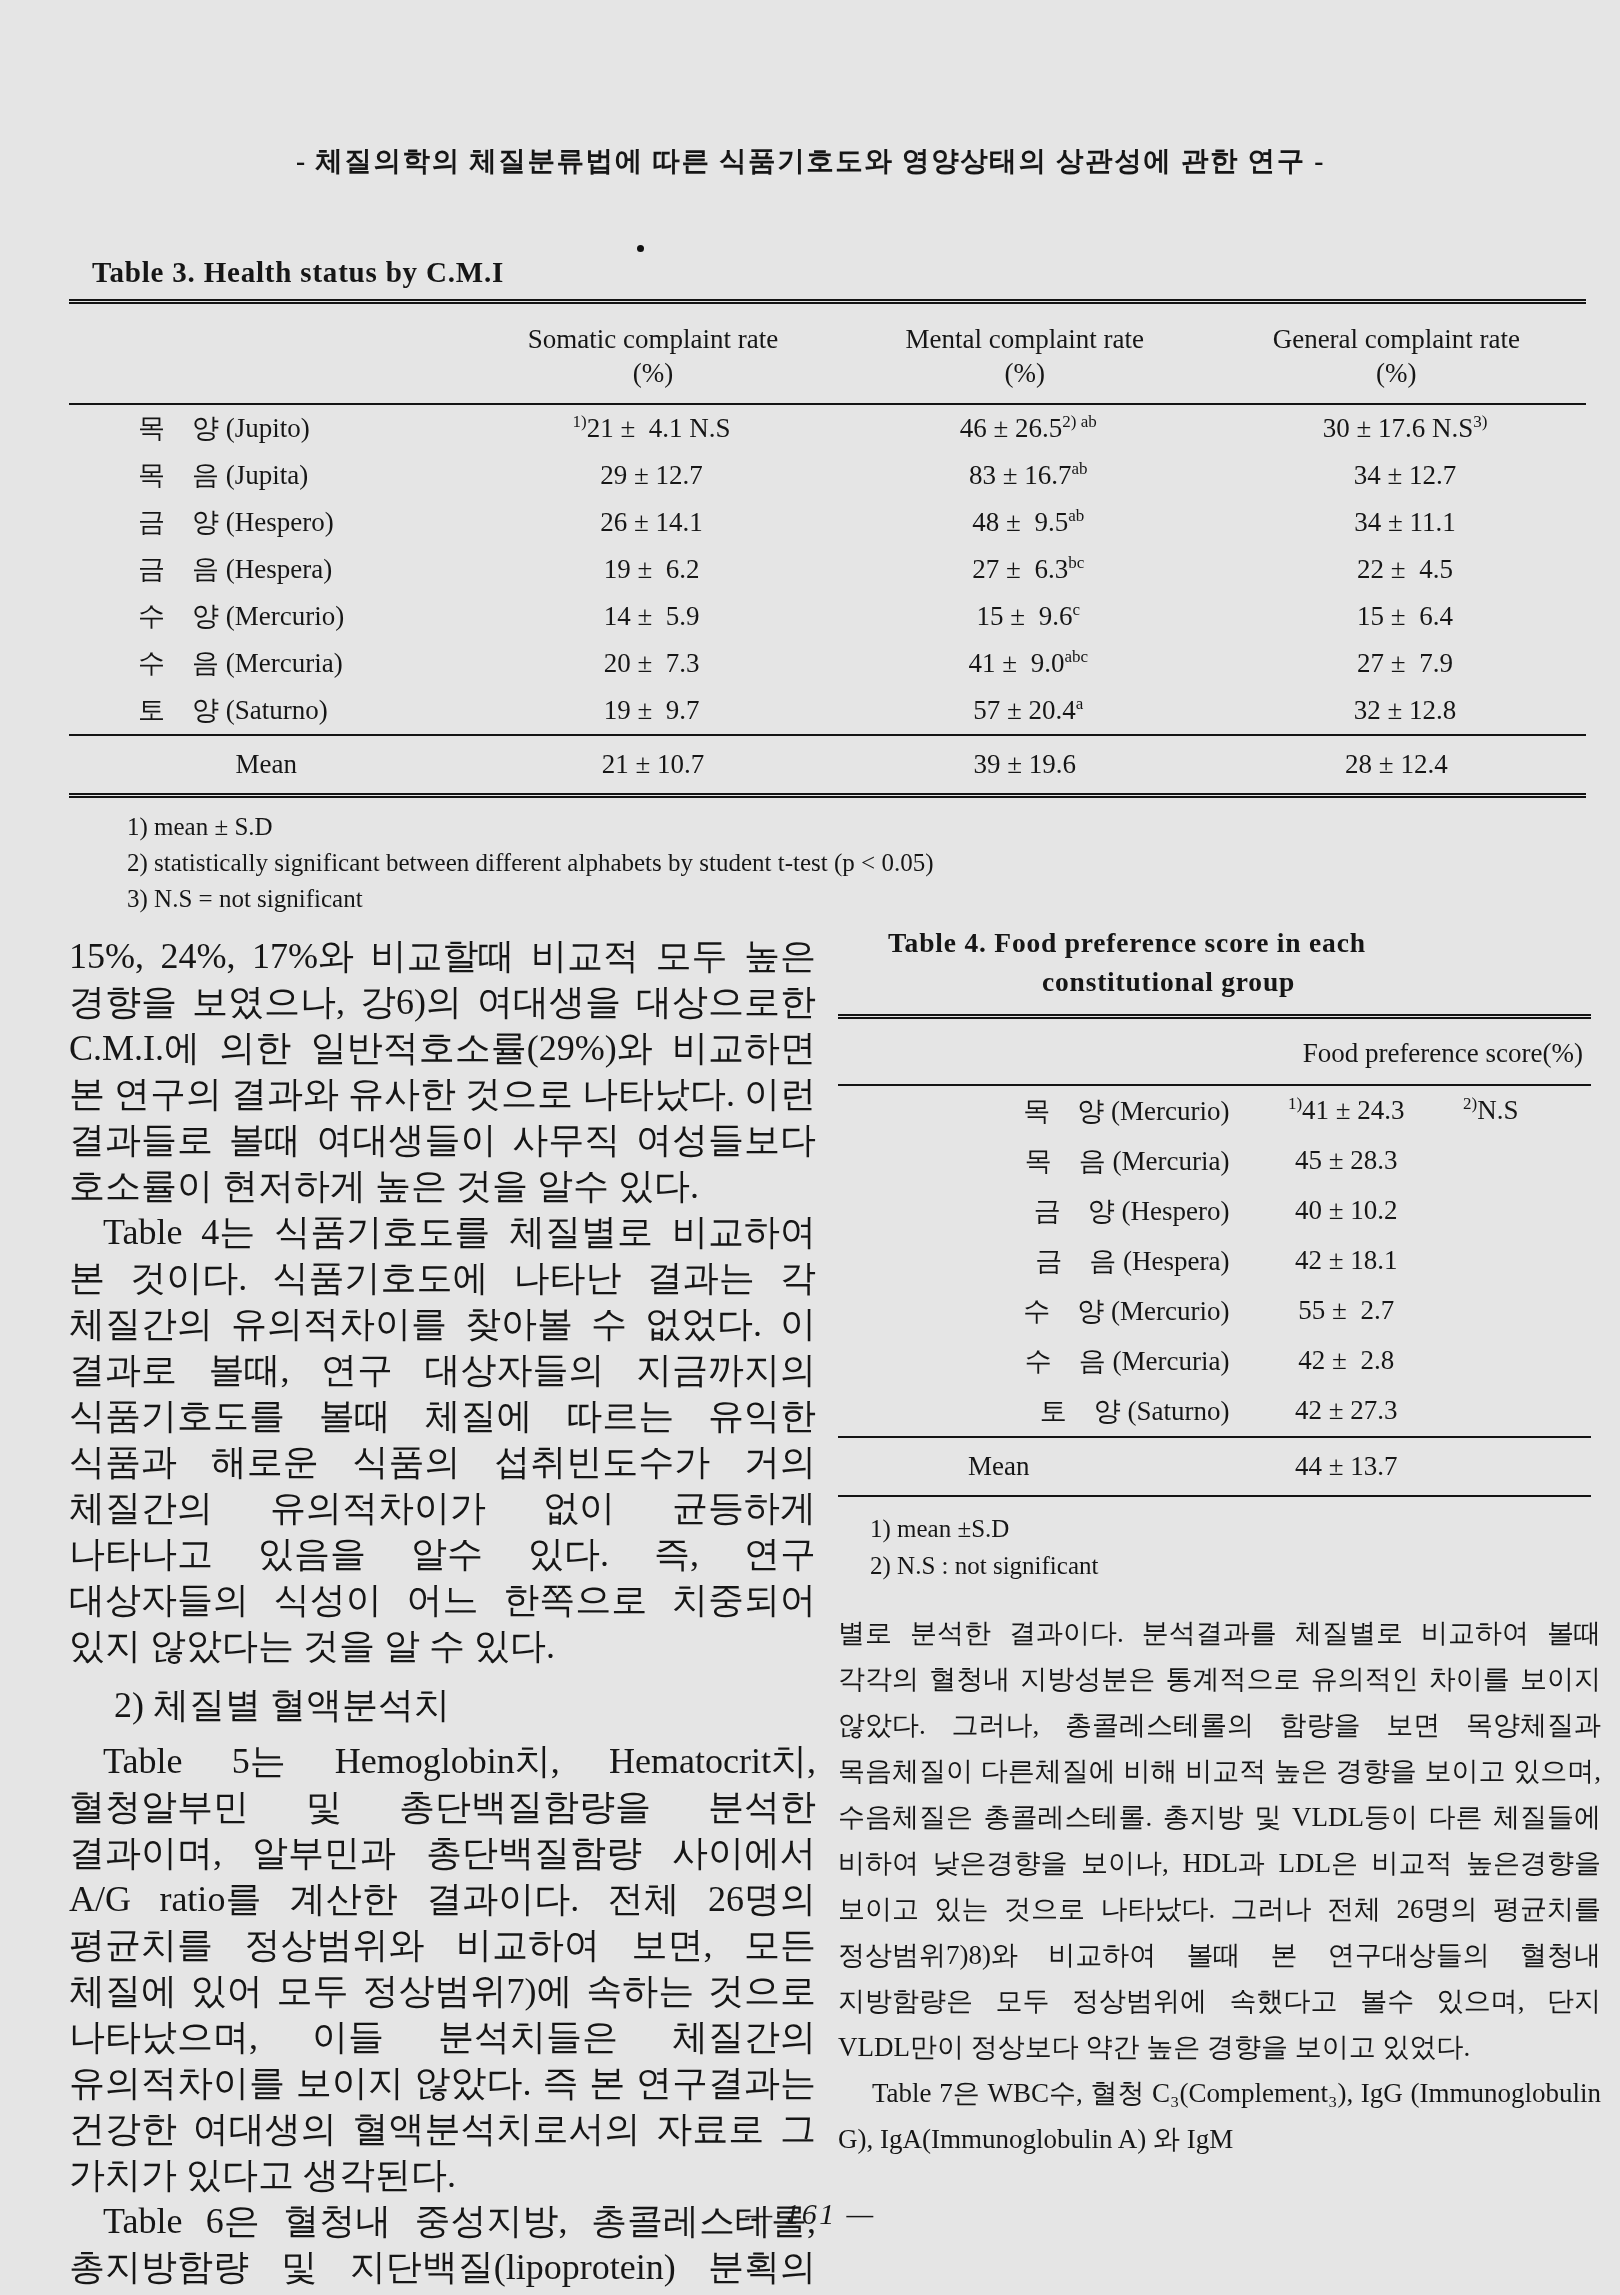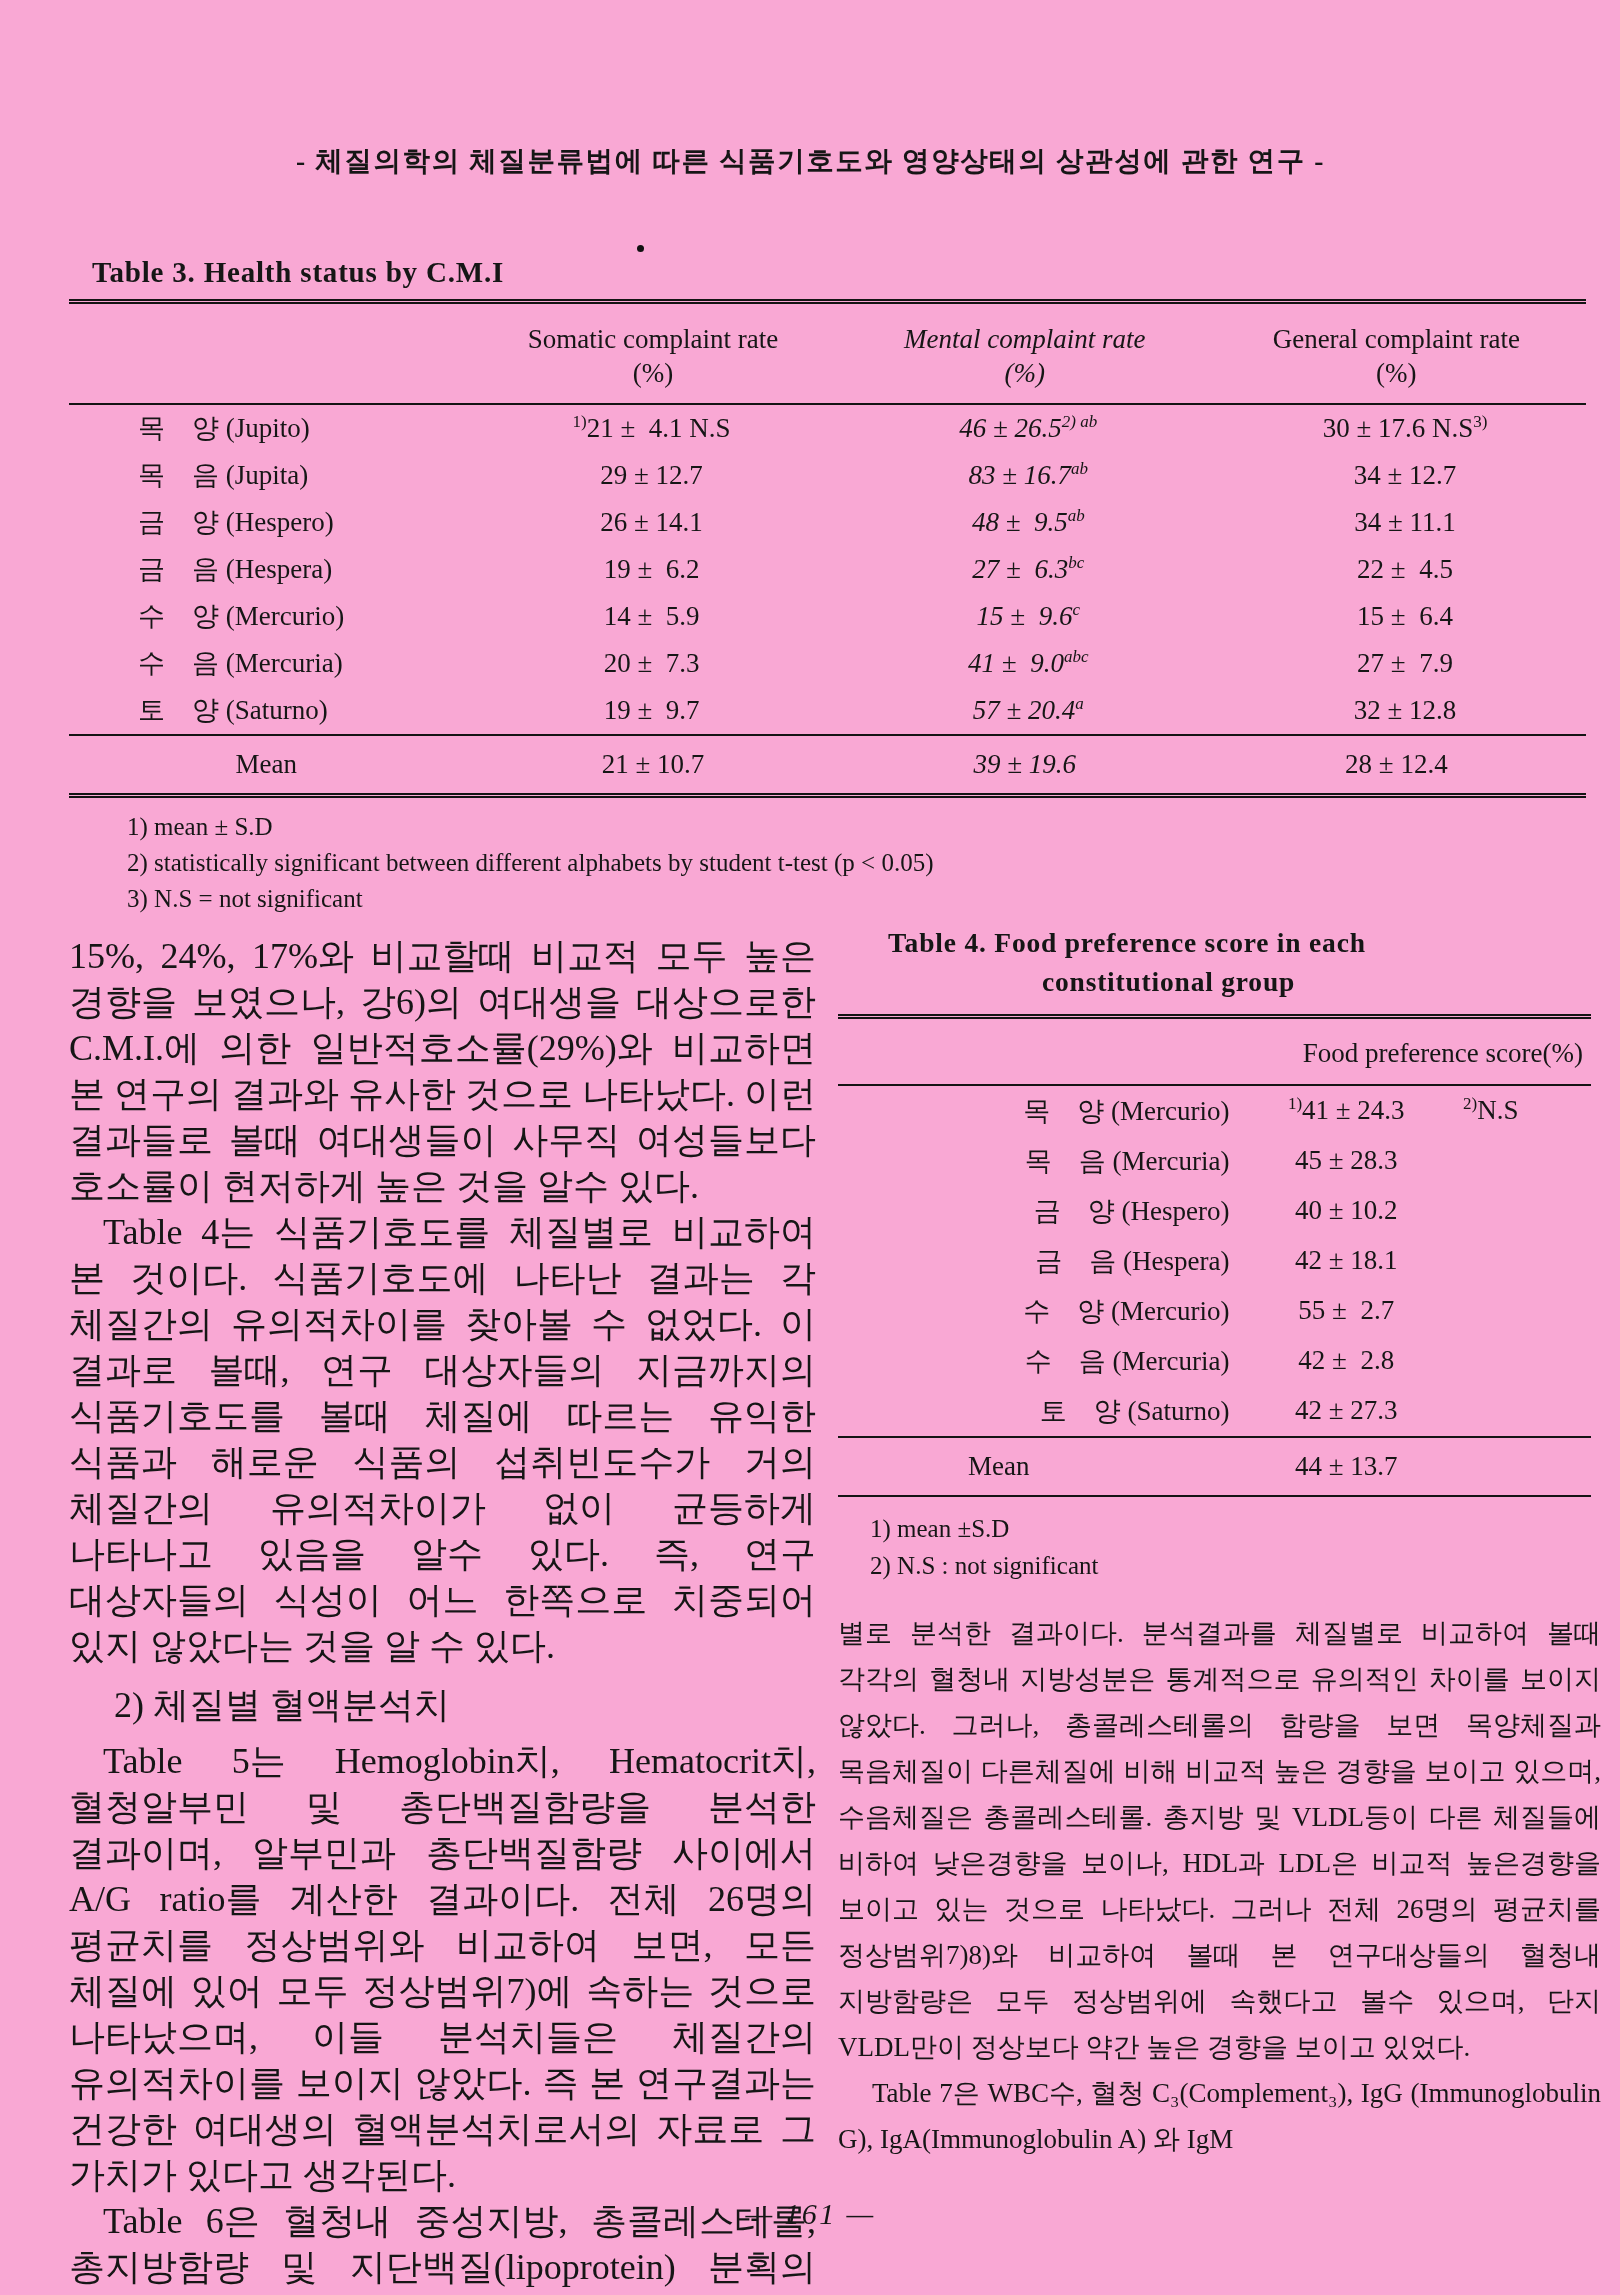--- a/index.html
+++ b/index.html
@@ -1,29 +1,29 @@
 <!DOCTYPE html>
 <html style="font-size:13px"><head>
 <meta charset="utf-8">
 <style>
   html,body{margin:0;padding:0;background:#8a8a8a;}
-  .page{position:relative;width:1621px;height:2295px;background:#f9a8d4;color:#161616;
+  .page{position:relative;width:1621px;height:2295px;background:#e5e5e5;color:#161616;
         font-family:"Liberation Serif","DejaVu Serif",serif;overflow:hidden;}
   .doc-title{position:absolute;top:143px;left:0;width:100%;text-align:center;
              font-size:27.5px;font-weight:600;letter-spacing:1.6px;}
   .ink-dot{position:absolute;left:637px;top:245px;width:7.3px;height:7.3px;border-radius:50%;background:#101010;}
 
   
   .t3-wrap{position:absolute;left:69px;top:256px;width:1517px;}
   .tbl-caption{font-size:29px;font-weight:700;margin:0 0 9.7px 23px;letter-spacing:0.8px;}
   .t3{border-top:5.7px double #141414;border-bottom:5.7px double #141414;}
   .t3-head{display:flex;border-bottom:2.4px solid #141414;padding:18px 0 13px;}
   .c0{width:26%;box-sizing:border-box;}
   .c1{width:25%;box-sizing:border-box;}
-  .c2{width:24%;box-sizing:border-box;font-style:italic;}
+  .c2{width:24%;box-sizing:border-box;}
   .c3{width:25%;box-sizing:border-box;}
   .hc{font-size:27px;line-height:34px;text-align:center;}
   .hc .inner{max-width:267px;margin:0 auto;}
   .t3-row{display:flex;align-items:center;height:47px;font-size:27px;gap:22px;}
   .t3-row .c0{padding-left:69px;white-space:pre;}
   .val{text-align:center;white-space:pre;}
   .sup{font-size:17px;vertical-align:super;line-height:0;}
   .t3-mean{display:flex;align-items:center;border-top:2.4px solid #141414;padding:13px 0;font-size:27px;}
   .t3-mean .c0{text-align:center;}
   .t3-notes{margin:11.3px 0 0 58px;font-size:25px;line-height:36px;}

